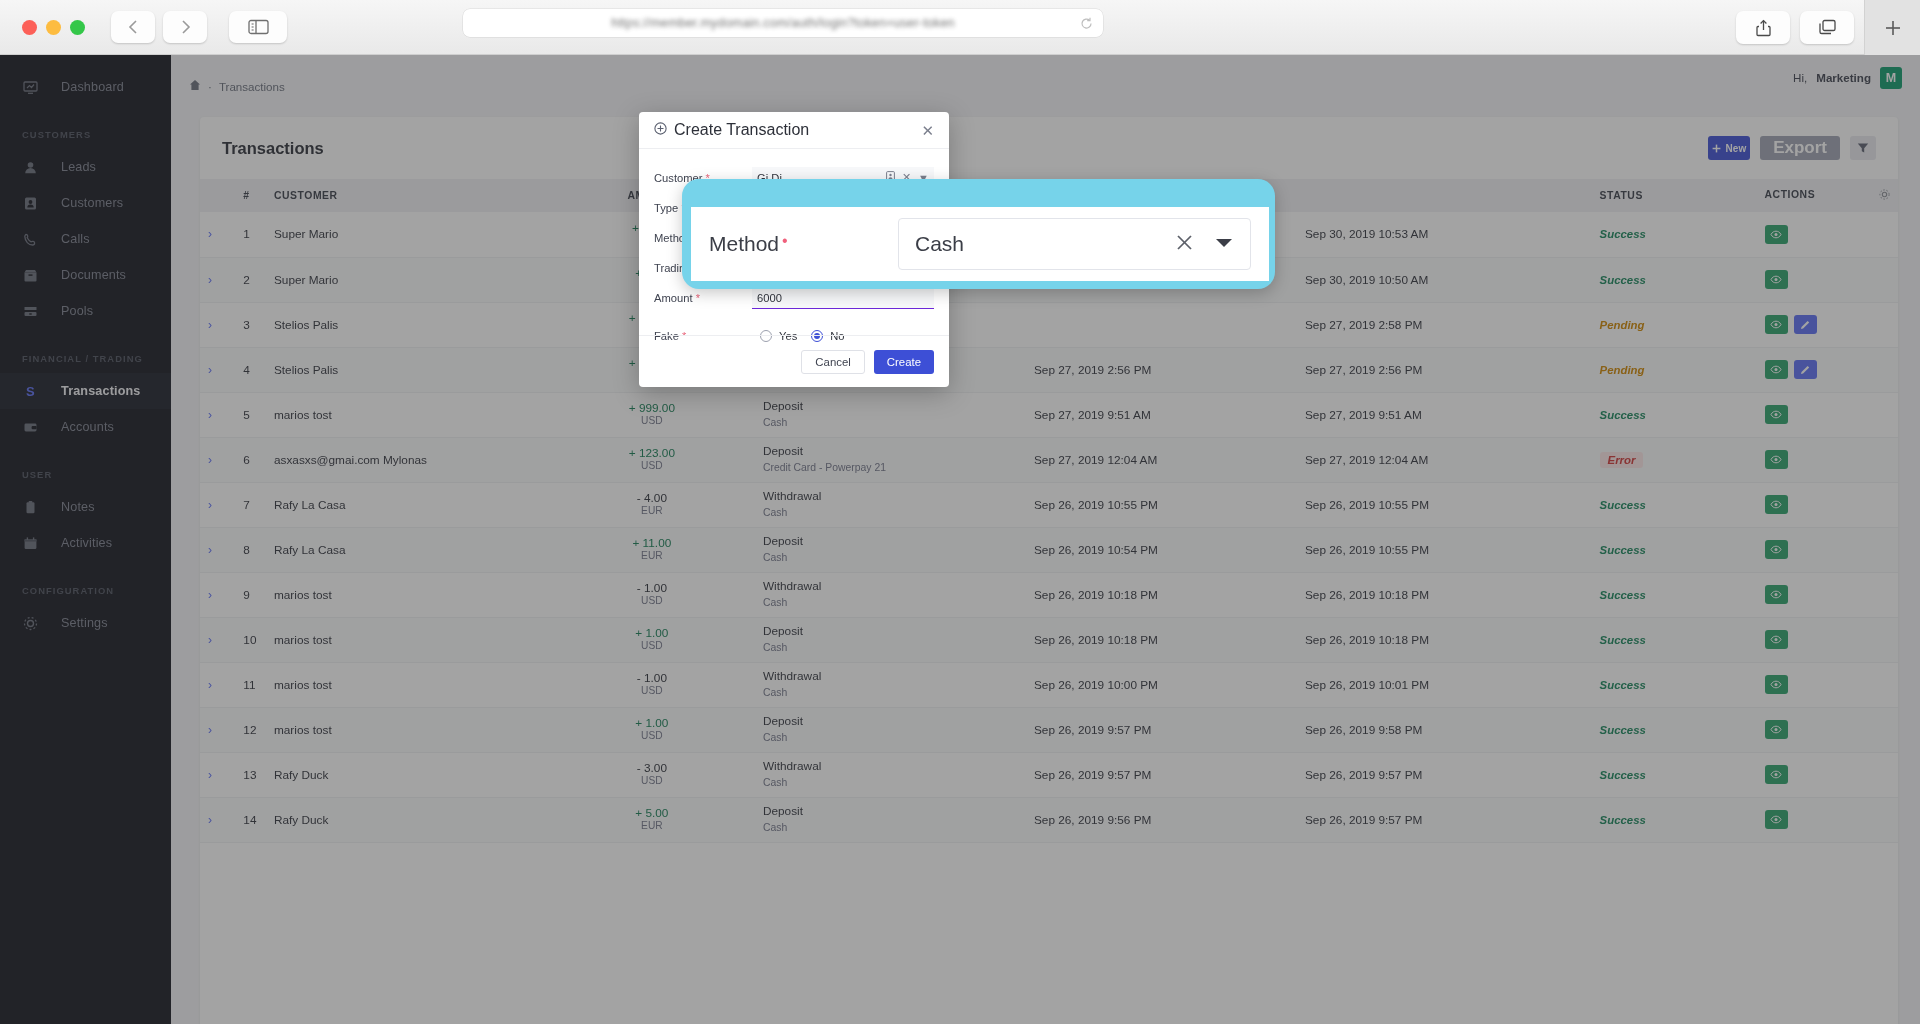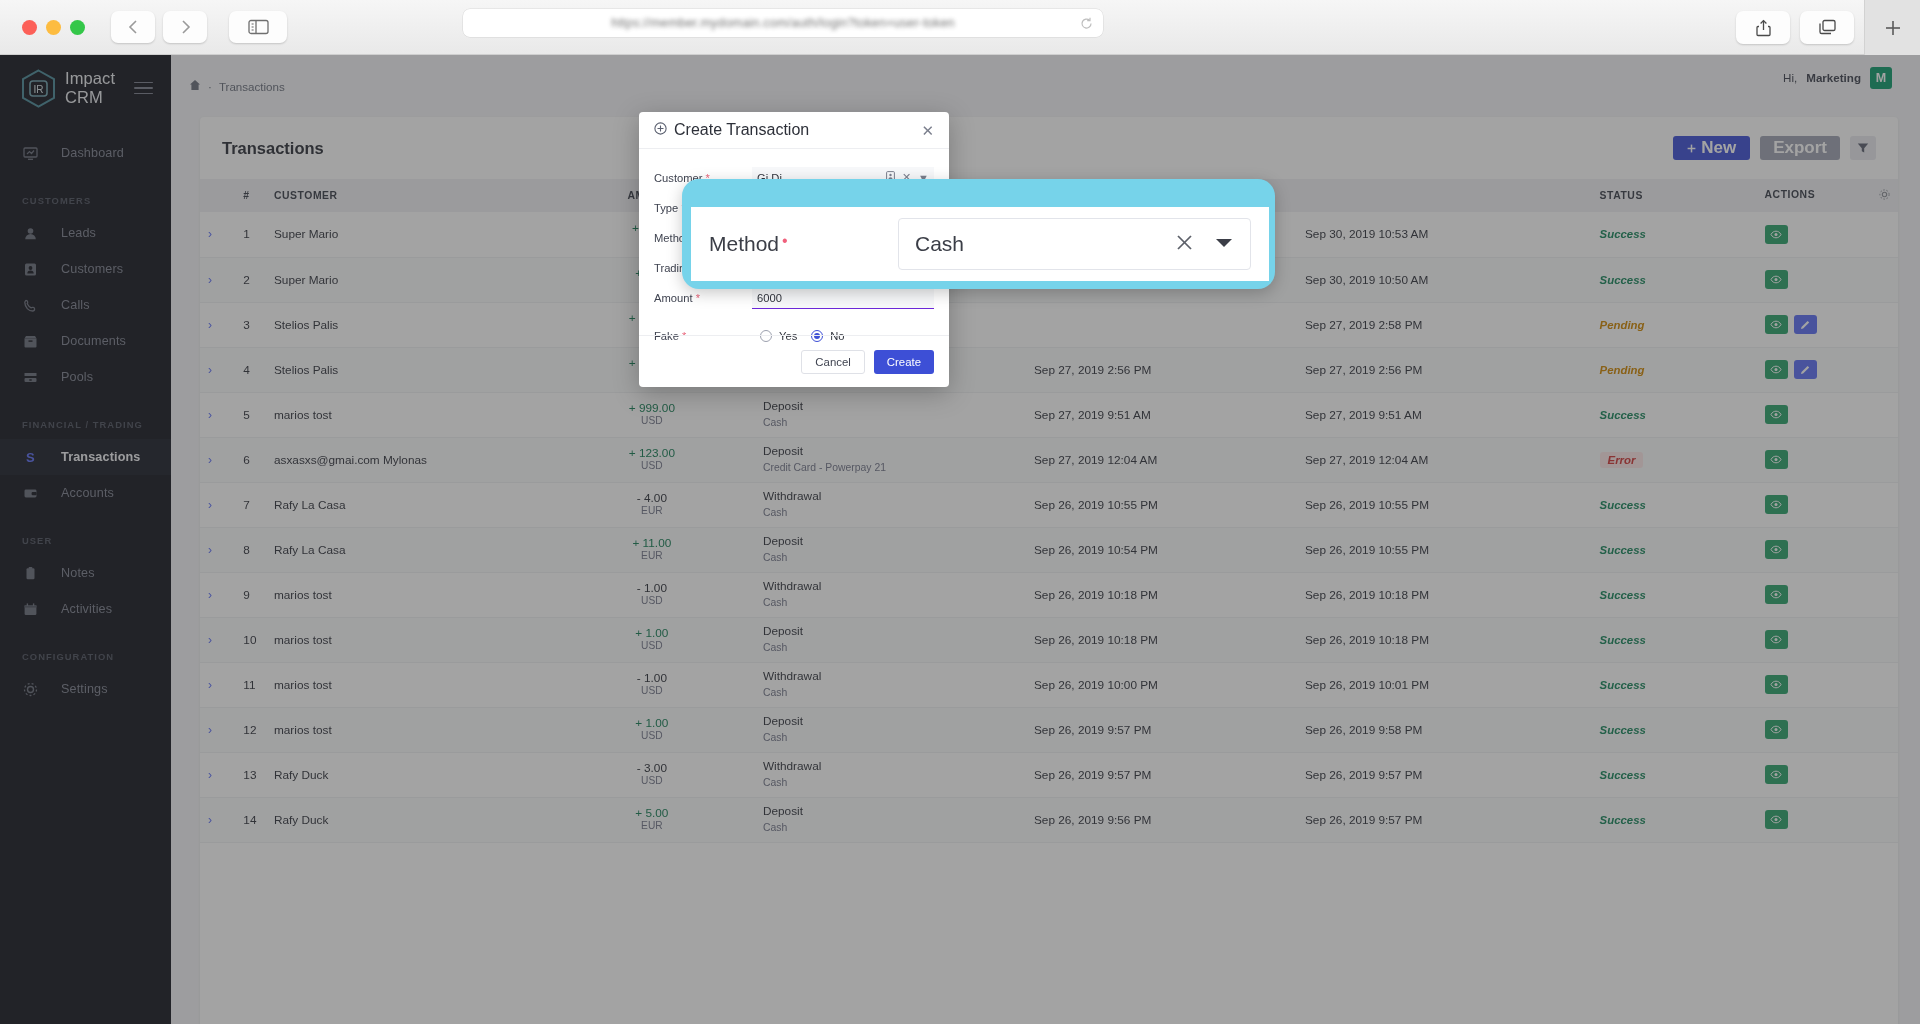--- a/index.html
+++ b/index.html
@@ -76,43 +76,43 @@
   .nav-item.active .ico{ color:#5b6ef5; }
   .nav-group{
     color:#4e525f; font-size:9.4px; letter-spacing:1.05px;
     padding-left:22px; margin-top:24px; margin-bottom:9px; font-weight:bold;
   }
   .nav-top{ margin-top:14px; }
 
   
   .content{ position:absolute; left:171px; top:0; right:0; bottom:0; }
 
-  .topbar{ height:45px; display:flex; align-items:center; justify-content:flex-end; padding-right:28px; gap:9px; }
+  .topbar{ height:45px; display:flex; align-items:center; justify-content:flex-end; padding-right:18px; gap:9px; }
   .greet{ font-size:11.6px; color:#3f4350; }
   .greet b{ font-weight:bold; }
   .avatar{
     width:22px;height:22px;background:#0d9b6c;color:#fff;border-radius:3px;
     display:flex;align-items:center;justify-content:center;font-size:12.5px;font-weight:bold;
   }
 
   .breadcrumb{
     position:absolute; left:18px; top:24px;
     display:flex;align-items:center;gap:7px;font-size:11.6px;color:#6a6f7d;
   }
 
   .panel{
     position:absolute;left:29px;top:62px;right:22px;bottom:-40px;
     background:#fff; border-radius:4px; box-shadow:0 1px 3px rgba(0,0,0,.08);
   }
   .panel-head{ height:62px; display:flex; align-items:center; padding:0 22px; }
   .panel-title{ font-size:16.5px; color:#2d3039; font-weight:bold; }
   .panel-actions{ margin-left:auto; display:flex; align-items:center; gap:10px; }
   .btn-new{
-    background:#3d4fd6;color:#fff;border-radius:3px;height:24px;padding:0 14px;
-    font-size:17px; display:flex;align-items:center;gap:5px; font-weight:bold;
+    background:#3d4fd6;color:#fff;border-radius:3px;height:24px;padding:0 4px;
+    font-size:10px; display:flex;align-items:center;gap:5px; font-weight:bold;
   }
   .btn-export{
     background:#9fa3b3;color:#fff;border-radius:3px;height:24px;padding:0 13px;
     font-size:17px; display:flex;align-items:center; font-weight:bold;
   }
   .btn-filter{
     background:#e9eaef;color:#5b6070;border-radius:3px;height:24px;width:26px;
     display:flex;align-items:center;justify-content:center;
   }
 
@@ -266,35 +266,20 @@
         <line x1="10" y1="3" x2="10" y2="17" stroke="#5a5a5a" stroke-width="1.6"></line>
         <line x1="3" y1="10" x2="17" y2="10" stroke="#5a5a5a" stroke-width="1.6"></line>
       </svg>
     </div>
   </div>
 </div>
 
 <div class="app">
 
   <div class="sidebar">
-    <div class="brand">
-      <span class="logo-hex">
-        <svg width="35" height="39" viewBox="0 0 35 39">
-          <polygon points="17.5,1.5 33,10.2 33,28.8 17.5,37.5 2,28.8 2,10.2" fill="none" stroke="#4b8a99" stroke-width="2"></polygon>
-          <rect x="9" y="12" width="17" height="15" rx="3" fill="none" stroke="#6fa3b0" stroke-width="1.6"></rect>
-          <text x="17.5" y="24" font-size="10" fill="#d9e4e8" text-anchor="middle" font-family="Liberation Sans, sans-serif">IR</text>
-        </svg>
-      </span>
-      <span class="brand-name">Impact CRM</span>
-      <span class="burger">
-          <i></i>
-          <i></i>
-          <i></i>
-        </span>
-    </div>
 
     <div class="nav-top">
       <div class="nav-item">
         <span class="ico">
           <svg width="15" height="15" viewBox="0 0 15 15">
               <rect x="1" y="2" width="13" height="9" rx="1" fill="none" stroke="#6b6f7d" stroke-width="1.3"></rect>
               <polyline points="4,8 6.5,5.5 8.5,7.5 11,4.5" fill="none" stroke="#6b6f7d" stroke-width="1.2"></polyline>
               <line x1="5" y1="13.3" x2="10" y2="13.3" stroke="#6b6f7d" stroke-width="1.3"></line>
             </svg>
         </span>

